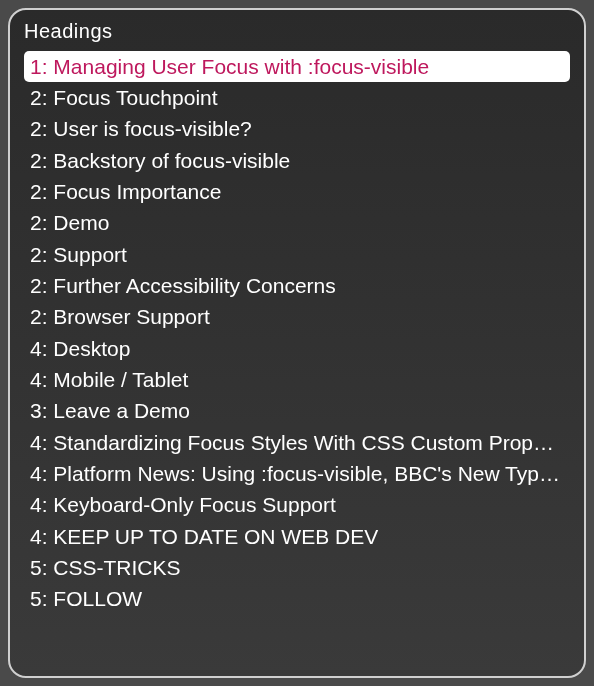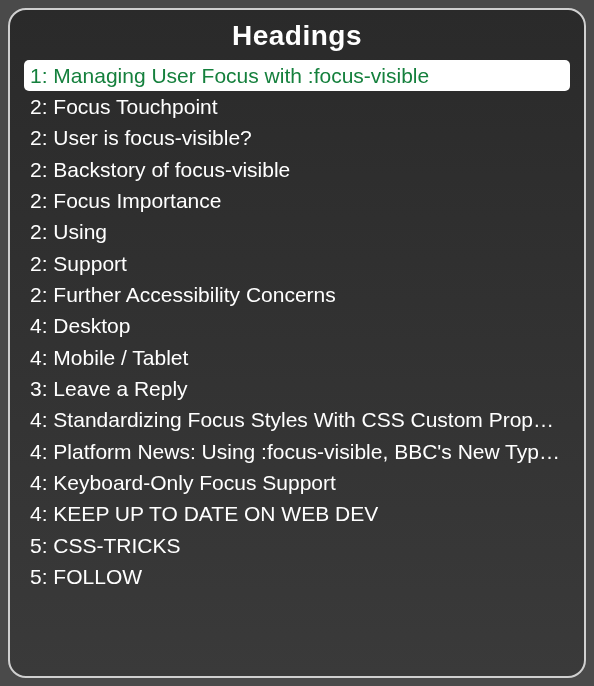--- a/index.html
+++ b/index.html
@@ -21,23 +21,23 @@
       width: 100%;
       height: 100%;
       background: linear-gradient(to bottom, #2a2a2a 0%, #3a3a3a 100%);
       border: 2px solid #d0d0d0;
       border-radius: 18px;
       padding: 10px 14px 14px 14px;
       overflow: hidden;
     }
     .panel-title {
       color: #ffffff;
-      font-size: 28px;
-      font-weight: 700;
-      text-align: center;
+      font-size: 20px;
+      font-weight: 400;
+      text-align: left;
       margin-bottom: 8px;
       letter-spacing: 0.5px;
     }
     .heading-list {
       list-style: none;
       width: 100%;
     }
     .heading-item {
       color: #ffffff;
       font-size: 21px;
@@ -45,43 +45,44 @@
       padding: 1.5px 6px;
       border-radius: 5px;
       white-space: nowrap;
       overflow: hidden;
       text-overflow: ellipsis;
       line-height: 1.35;
       cursor: default;
     }
     .heading-item.selected {
       background: #ffffff;
-      color: #15803d;
+      color: #be185d;
     }
     .level-prefix {
       display: inline;
     }
   </style>
 </head>
 <body>
 
 <div class="panel">
   <h1 class="panel-title">Headings</h1>
   <ul class="heading-list">
       <li class="heading-item selected"><span class="level-prefix">1</span>: <span>Managing User Focus with :focus-visible</span></li>
       <li class="heading-item"><span class="level-prefix">2</span>: <span>Focus Touchpoint</span></li>
       <li class="heading-item"><span class="level-prefix">2</span>: <span>User is focus-visible?</span></li>
       <li class="heading-item"><span class="level-prefix">2</span>: <span>Backstory of focus-visible</span></li>
       <li class="heading-item"><span class="level-prefix">2</span>: <span>Focus Importance</span></li>
-      <li class="heading-item"><span class="level-prefix">2</span>: <span>Using</span></li>
+      <li class="heading-item"><span class="level-prefix">2</span>: <span>Demo</span></li>
       <li class="heading-item"><span class="level-prefix">2</span>: <span>Support</span></li>
       <li class="heading-item"><span class="level-prefix">2</span>: <span>Further Accessibility Concerns</span></li>
+      <li class="heading-item"><span class="level-prefix">2</span>: <span>Browser Support</span></li>
       <li class="heading-item"><span class="level-prefix">4</span>: <span>Desktop</span></li>
       <li class="heading-item"><span class="level-prefix">4</span>: <span>Mobile / Tablet</span></li>
-      <li class="heading-item"><span class="level-prefix">3</span>: <span>Leave a Reply</span></li>
+      <li class="heading-item"><span class="level-prefix">3</span>: <span>Leave a Demo</span></li>
       <li class="heading-item"><span class="level-prefix">4</span>: <span>Standardizing Focus Styles With CSS Custom Properties</span></li>
       <li class="heading-item"><span class="level-prefix">4</span>: <span>Platform News: Using :focus-visible, BBC's New Typography</span></li>
       <li class="heading-item"><span class="level-prefix">4</span>: <span>Keyboard-Only Focus Support</span></li>
       <li class="heading-item"><span class="level-prefix">4</span>: <span>KEEP UP TO DATE ON WEB DEV</span></li>
       <li class="heading-item"><span class="level-prefix">5</span>: <span>CSS-TRICKS</span></li>
       <li class="heading-item"><span class="level-prefix">5</span>: <span>FOLLOW</span></li>
     </ul>
 </div>
 
 </body></html>

